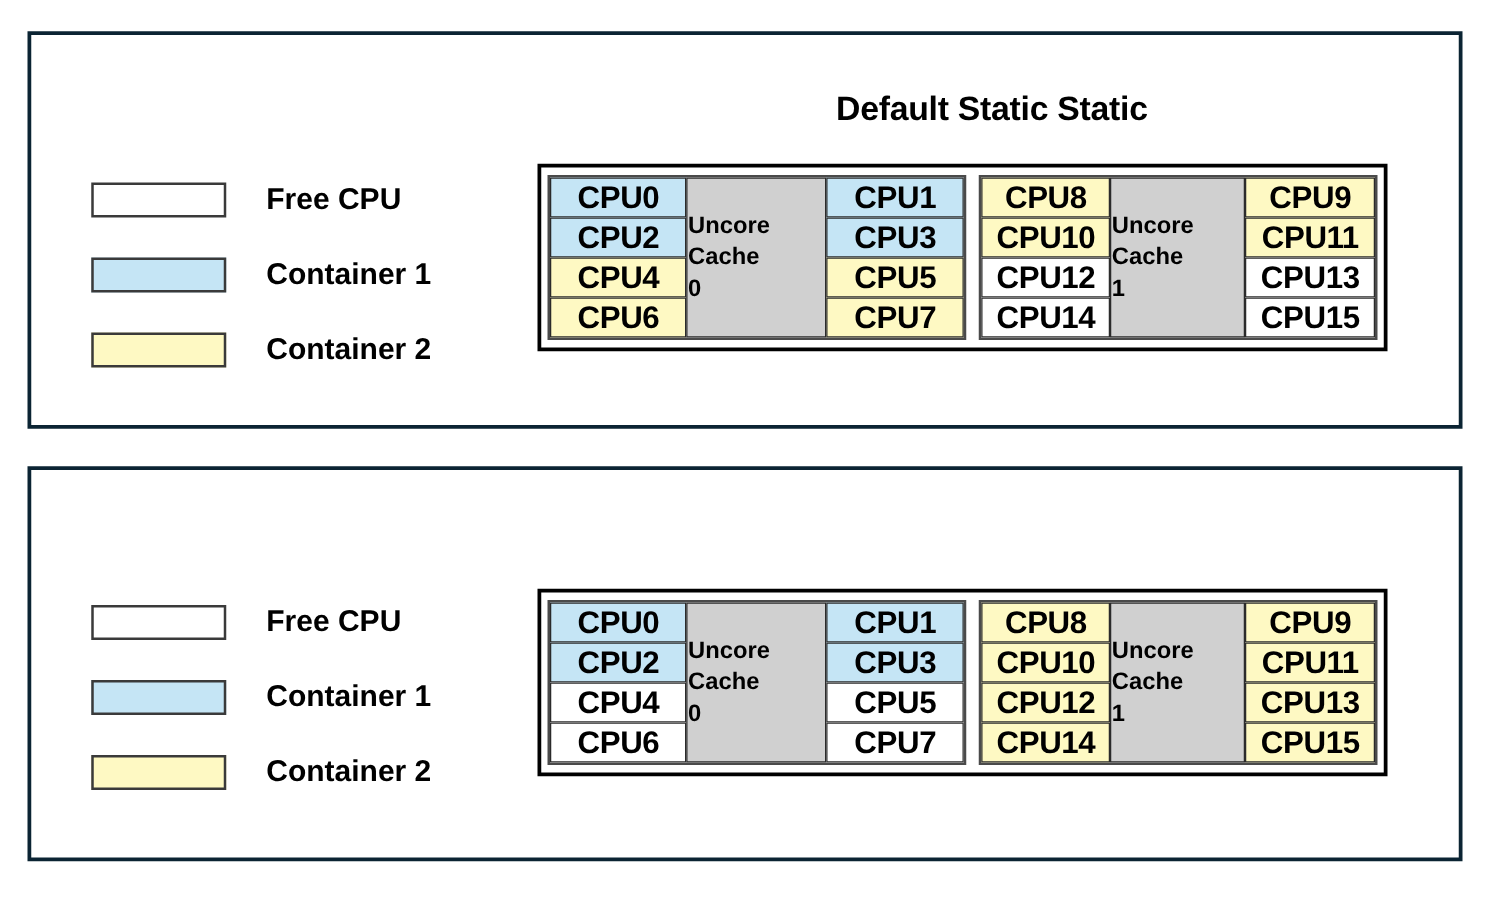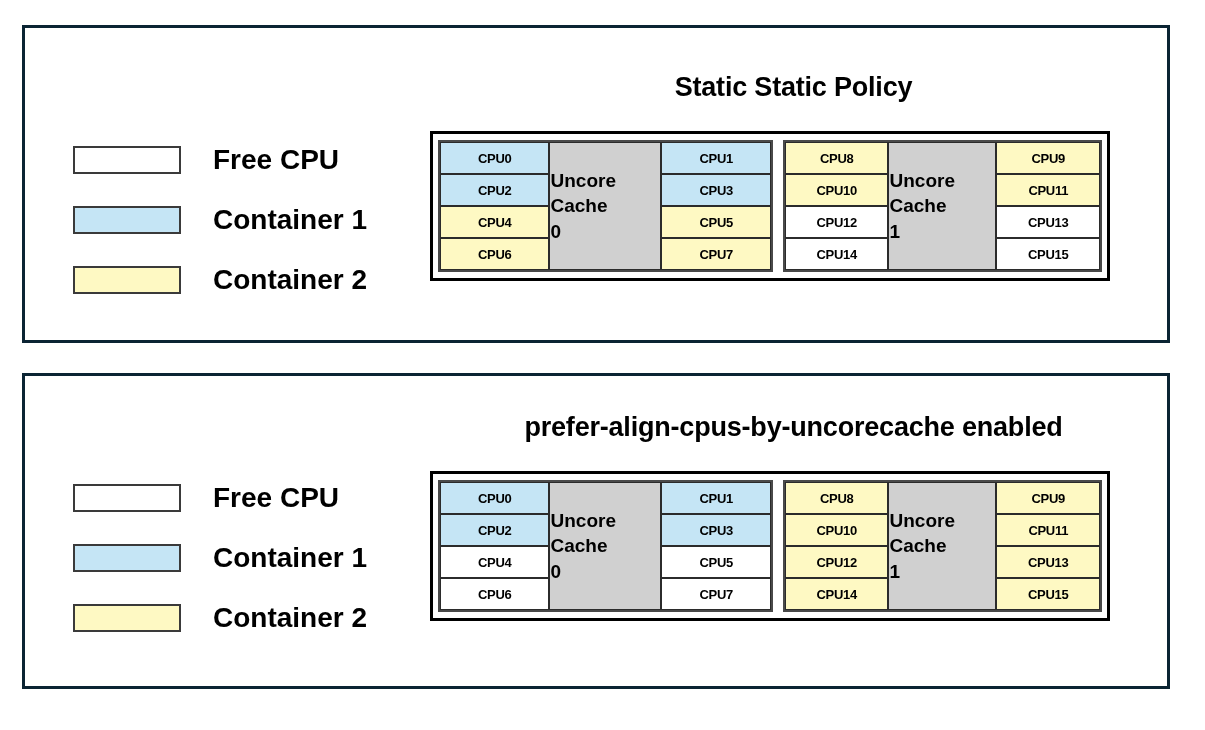--- a/index.html
+++ b/index.html
@@ -56,21 +56,21 @@
     height: 60px;
   }
   .legend-swatch {
     width: 108px;
     height: 28px;
     border: 2px solid #3a3a3a;
     flex: 0 0 auto;
   }
   .legend-label {
     margin-left: 32px;
-    font-size: 28px;
+    font-size: 24px;
     font-weight: bold;
     color: #000000;
     white-space: nowrap;
   }
 
   
   .cpu-diagram {
     position: absolute;
     border: 3px solid #000000;
     background: #ffffff;
@@ -97,21 +97,21 @@
     flex: 1 1 0;
     min-width: 0;
   }
 
   .cpu-cell {
     flex: 1 1 0;
     border: 1px solid #2b2b2b;
     display: flex;
     align-items: center;
     justify-content: center;
-    font-size: 13px;
+    font-size: 25px;
     font-weight: bold;
     color: #000000;
     line-height: 1;
     letter-spacing: -0.3px;
   }
 
   .cache-col {
     flex: 0 0 112px;
     background: #d0d0d0;
     border: 1px solid #2b2b2b;
@@ -132,21 +132,21 @@
   .fill-c1   { background: #c5e5f5; }
   .fill-c2   { background: #fef9c3; }
 </style>
 </head>
 <body>
 
 <div id="root">
 
   <section class="panel" id="panel-top">
 
-    <div class="panel-title">Static Static Policy</div>
+    <div class="panel-title">Default Static Static</div>
 
     <div class="legend">
       <div class="legend-row">
         <div class="legend-swatch fill-free"></div>
         <div class="legend-label">Free CPU</div>
       </div>
       <div class="legend-row">
         <div class="legend-swatch fill-c1"></div>
         <div class="legend-label">Container 1</div>
       </div>
@@ -198,21 +198,20 @@
           <div class="cpu-cell fill-free">CPU13</div>
           <div class="cpu-cell fill-free">CPU15</div>
         </div>
       </div>
 
     </div>
   </section>
 
   <section class="panel" id="panel-bottom">
 
-    <div class="panel-title">prefer-align-cpus-by-uncorecache enabled</div>
 
     <div class="legend">
       <div class="legend-row">
         <div class="legend-swatch fill-free"></div>
         <div class="legend-label">Free CPU</div>
       </div>
       <div class="legend-row">
         <div class="legend-swatch fill-c1"></div>
         <div class="legend-label">Container 1</div>
       </div>

